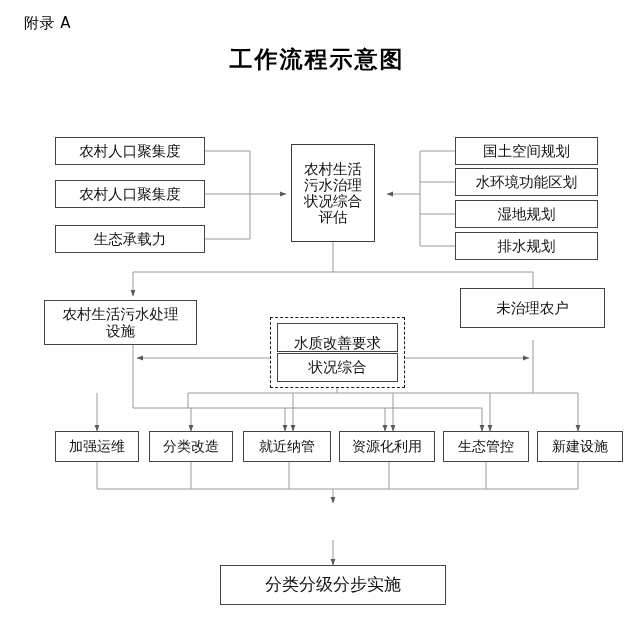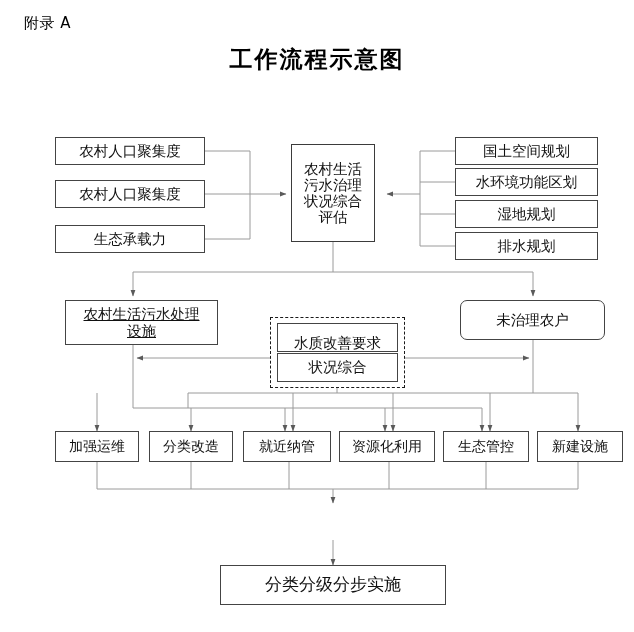--- a/index.html
+++ b/index.html
@@ -131,34 +131,34 @@
   <div class="node thick f15" style="left:455px;top:168px;width:143px;height:28px;">
     <span class="n-lab">水环境功能区划</span>
   </div>
   <div class="node thick f15" style="left:455px;top:200px;width:143px;height:28px;">
     <span class="n-lab">湿地规划</span>
   </div>
   <div class="node thick f15" style="left:455px;top:232px;width:143px;height:28px;">
     <span class="n-lab">排水规划</span>
   </div>
 
-  <div class="node thick f15" style="left:65px;top:300px;width:153px;height:45px;text-decoration:underline;">
+  <div class="node thick f15" style="left:44px;top:300px;width:153px;height:45px;">
     <span class="n-lab" style="white-space:pre-line;">农村生活污水处理
 设施</span>
   </div>
 
   <div class="grp-dashed" style="left:270px;top:317px;width:135px;height:71px;"></div>
   <div class="node thick f15" style="left:277px;top:323px;width:121px;height:29px;align-items:flex-end;">
     <span class="n-lab">水质改善要求</span>
   </div>
   <div class="node thick f15" style="left:277px;top:353px;width:121px;height:29px;">
     <span class="n-lab">状况综合</span>
   </div>
 
-  <div class="node thick f15" style="left:460px;top:300px;width:145px;height:40px;border-radius:7px;">
+  <div class="node thick f15" style="left:460px;top:288px;width:145px;height:40px;">
     <span class="n-lab">未治理农户</span>
   </div>
 
   <div class="node thick f14" style="left:55px;top:431px;width:84px;height:31px;">
     <span class="n-lab">加强运维</span>
   </div>
   <div class="node thick f14" style="left:243px;top:431px;width:88px;height:31px;">
     <span class="n-lab">就近纳管</span>
   </div>
   <div class="node thick f14" style="left:149px;top:431px;width:84px;height:31px;">

